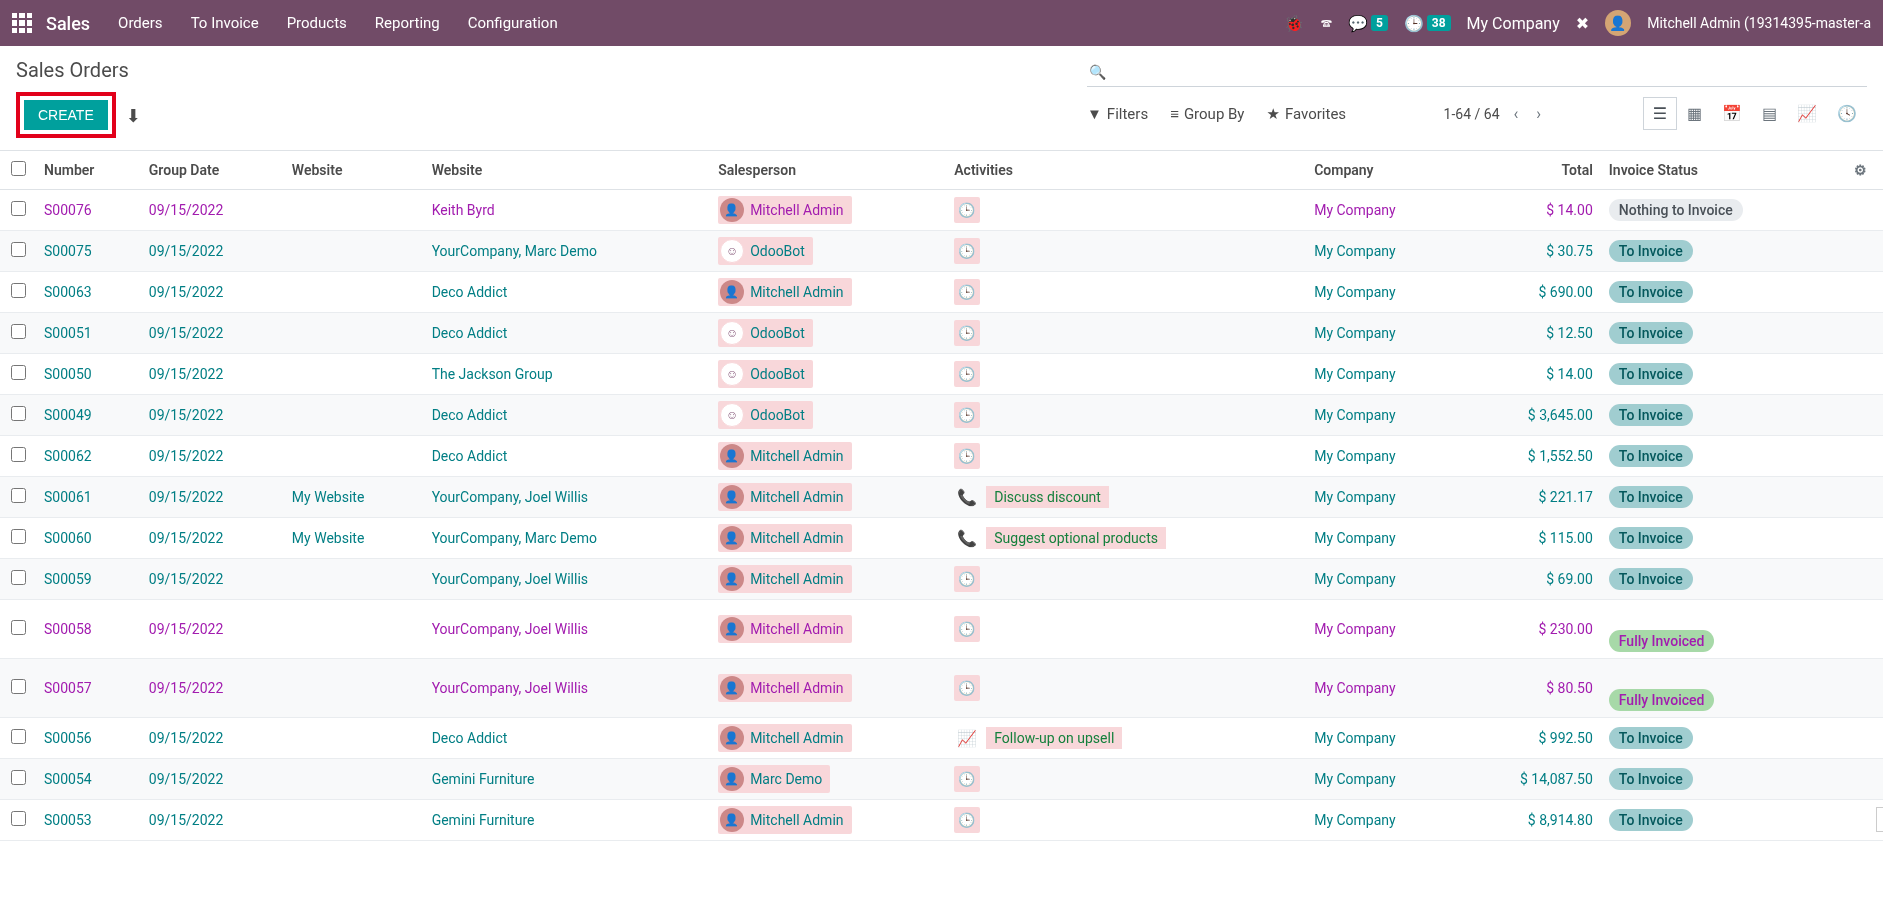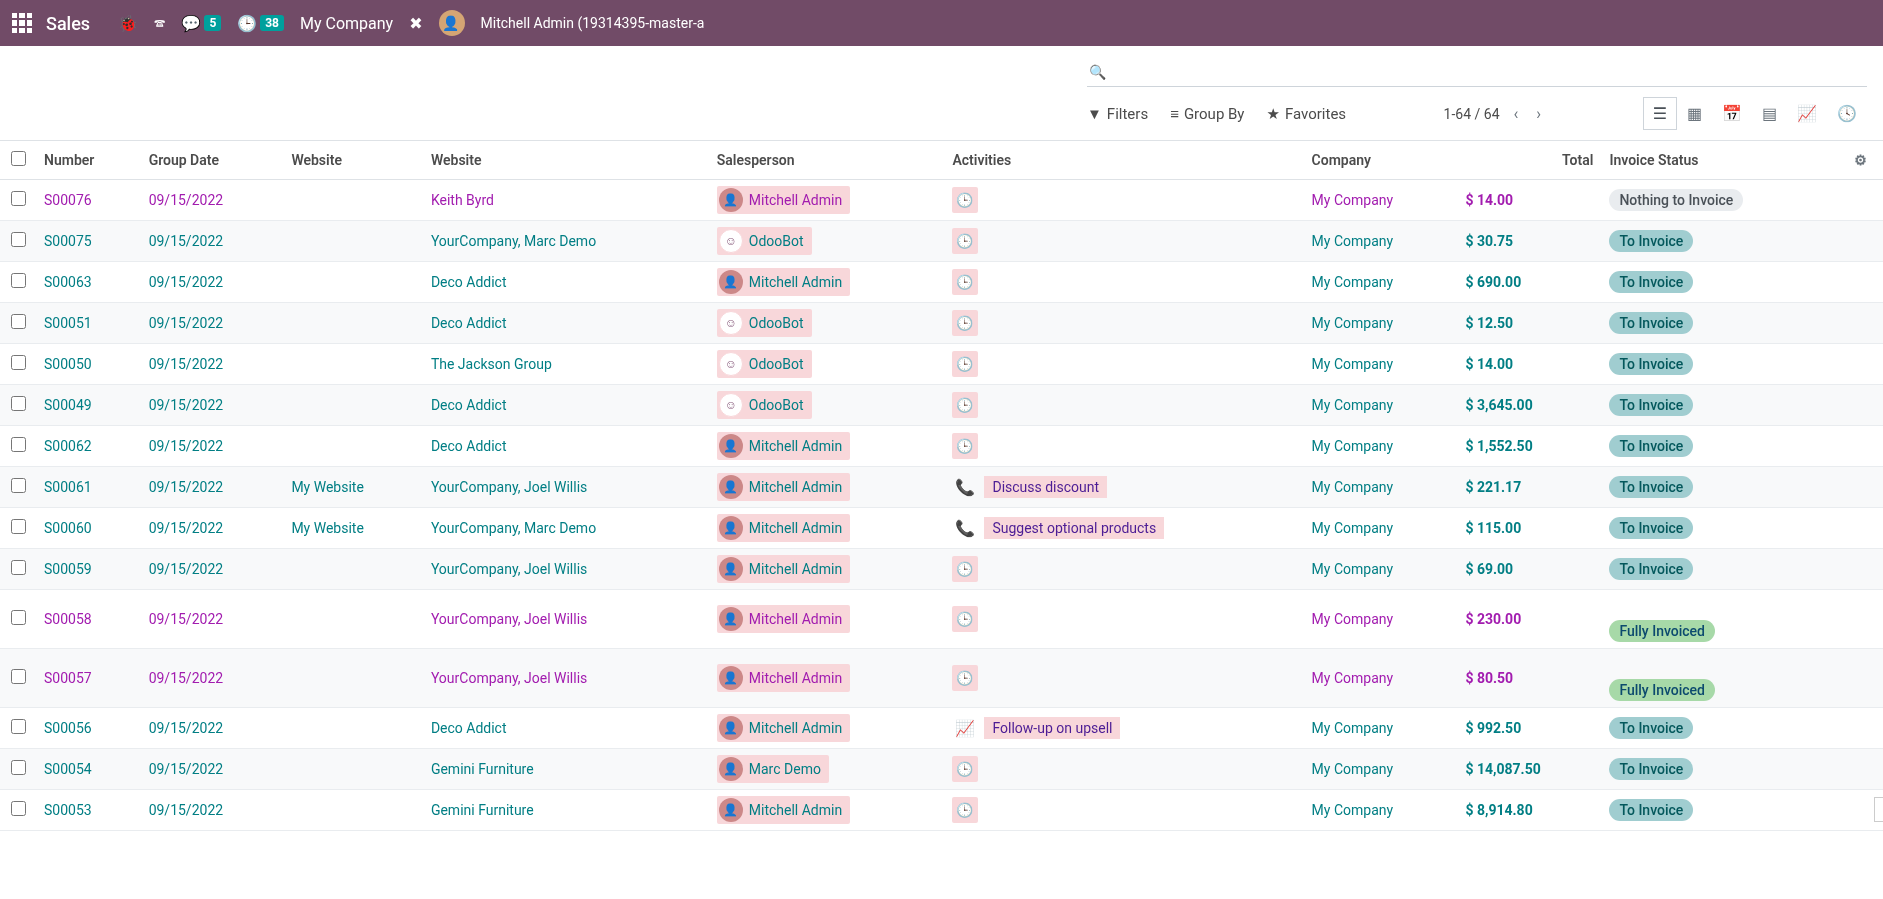--- a/index.html
+++ b/index.html
@@ -49,58 +49,74 @@
 .chk input { width: 15px; height: 15px; cursor: pointer; }
 .link { color: #017e84; cursor: pointer; }
 .plain { color: #a21caf; }
 .sp-cell { display: inline-flex; align-items: center; background: #f8d7da; padding: 2px 8px 2px 2px; gap: 6px; border-radius: 2px; }
 .sp-avatar { width: 24px; height: 24px; border-radius: 50%; background: #c88; display: inline-flex; align-items: center; justify-content: center; font-size: 12px; overflow: hidden; }
 .sp-bot { background: #fff; color: #875a7b; border: 1px solid #f8d7da; }
 .act-cell { display: inline-flex; align-items: center; gap: 6px; }
 .act-clock { width: 26px; height: 26px; background: #f8d7da; border-radius: 2px; display: inline-flex; align-items: center; justify-content: center; color: #d4838a; }
 .act-phone { width: 26px; height: 26px; display: inline-flex; align-items: center; justify-content: center; color: #dc3545; font-size: 16px; }
 .act-chart { width: 26px; height: 26px; display: inline-flex; align-items: center; justify-content: center; color: #dc3545; font-size: 16px; }
-.act-label { background: #f8d7da; padding: 3px 8px; color: #4c1d95; }
-.total-col { text-align: left; font-weight: 700; }
+.act-label { background: #f8d7da; padding: 3px 8px; color: #15803d; }
+.total-col { text-align: right; font-weight: 400; }
 .status-badge { display: inline-block; padding: 3px 10px; border-radius: 12px; font-size: 14px; font-weight: 500; }
 .status-nothing { background: #e9ecef; color: #495057; }
 .status-toinvoice { background: #a0cdd0; color: #04585c; }
-.status-fully { background: #a7d9a8; color: #0c4a6e; margin-top: 24px; }
+.status-fully { background: #a7d9a8; color: #a21caf; margin-top: 24px; }
 .opt-icon { text-align: center; cursor: pointer; color: #6c757d; }
 .no-records { position: absolute; background: #fff; border: 1px solid #ccc; padding: 4px 10px; font-size: 13px; color: #888; left: 930px; }
 </style>
 </head>
 <body>
 
 <div class="topbar">
   <div class="apps-icon">
       <div></div>
       <div></div>
       <div></div>
       <div></div>
       <div></div>
       <div></div>
       <div></div>
       <div></div>
       <div></div>
     </div>
   <div class="brand">Sales</div>
+  <div class="nav-menu">
+    <span class="nav-item">Orders</span>
+    <span class="nav-item">To Invoice</span>
+    <span class="nav-item">Products</span>
+    <span class="nav-item">Reporting</span>
+    <span class="nav-item">Configuration</span>
+  </div>
   <div class="topbar-right">
     <span class="icon-btn">🐞</span>
     <span class="icon-btn">🕿</span>
     <span class="icon-btn">💬<span class="badge-green">5</span></span>
     <span class="icon-btn">🕒<span class="badge-green">38</span></span>
     <span class="icon-btn">My Company</span>
     <span class="icon-btn">✖</span>
     <span class="avatar-sm">👤</span>
     <span class="user-label">Mitchell Admin (19314395-master-a</span>
   </div>
 </div>
 
 <div class="controlbar">
+  <div class="left-ctrl">
+    <div class="page-title">Sales Orders</div>
+    <div class="create-wrap">
+      <span class="create-highlight">
+        <button class="create-btn-actual">CREATE</button>
+      </span>
+      <span class="import-icon">⬇</span>
+    </div>
+  </div>
   <div class="right-ctrl">
     <div class="search-wrap">
       <span class="search-icon">🔍</span>
     </div>
     <div class="toolbar-row">
       <div class="filter-group">
         <span class="filter-btn">
             <span>▼</span>
             <span>Filters</span>
           </span>

